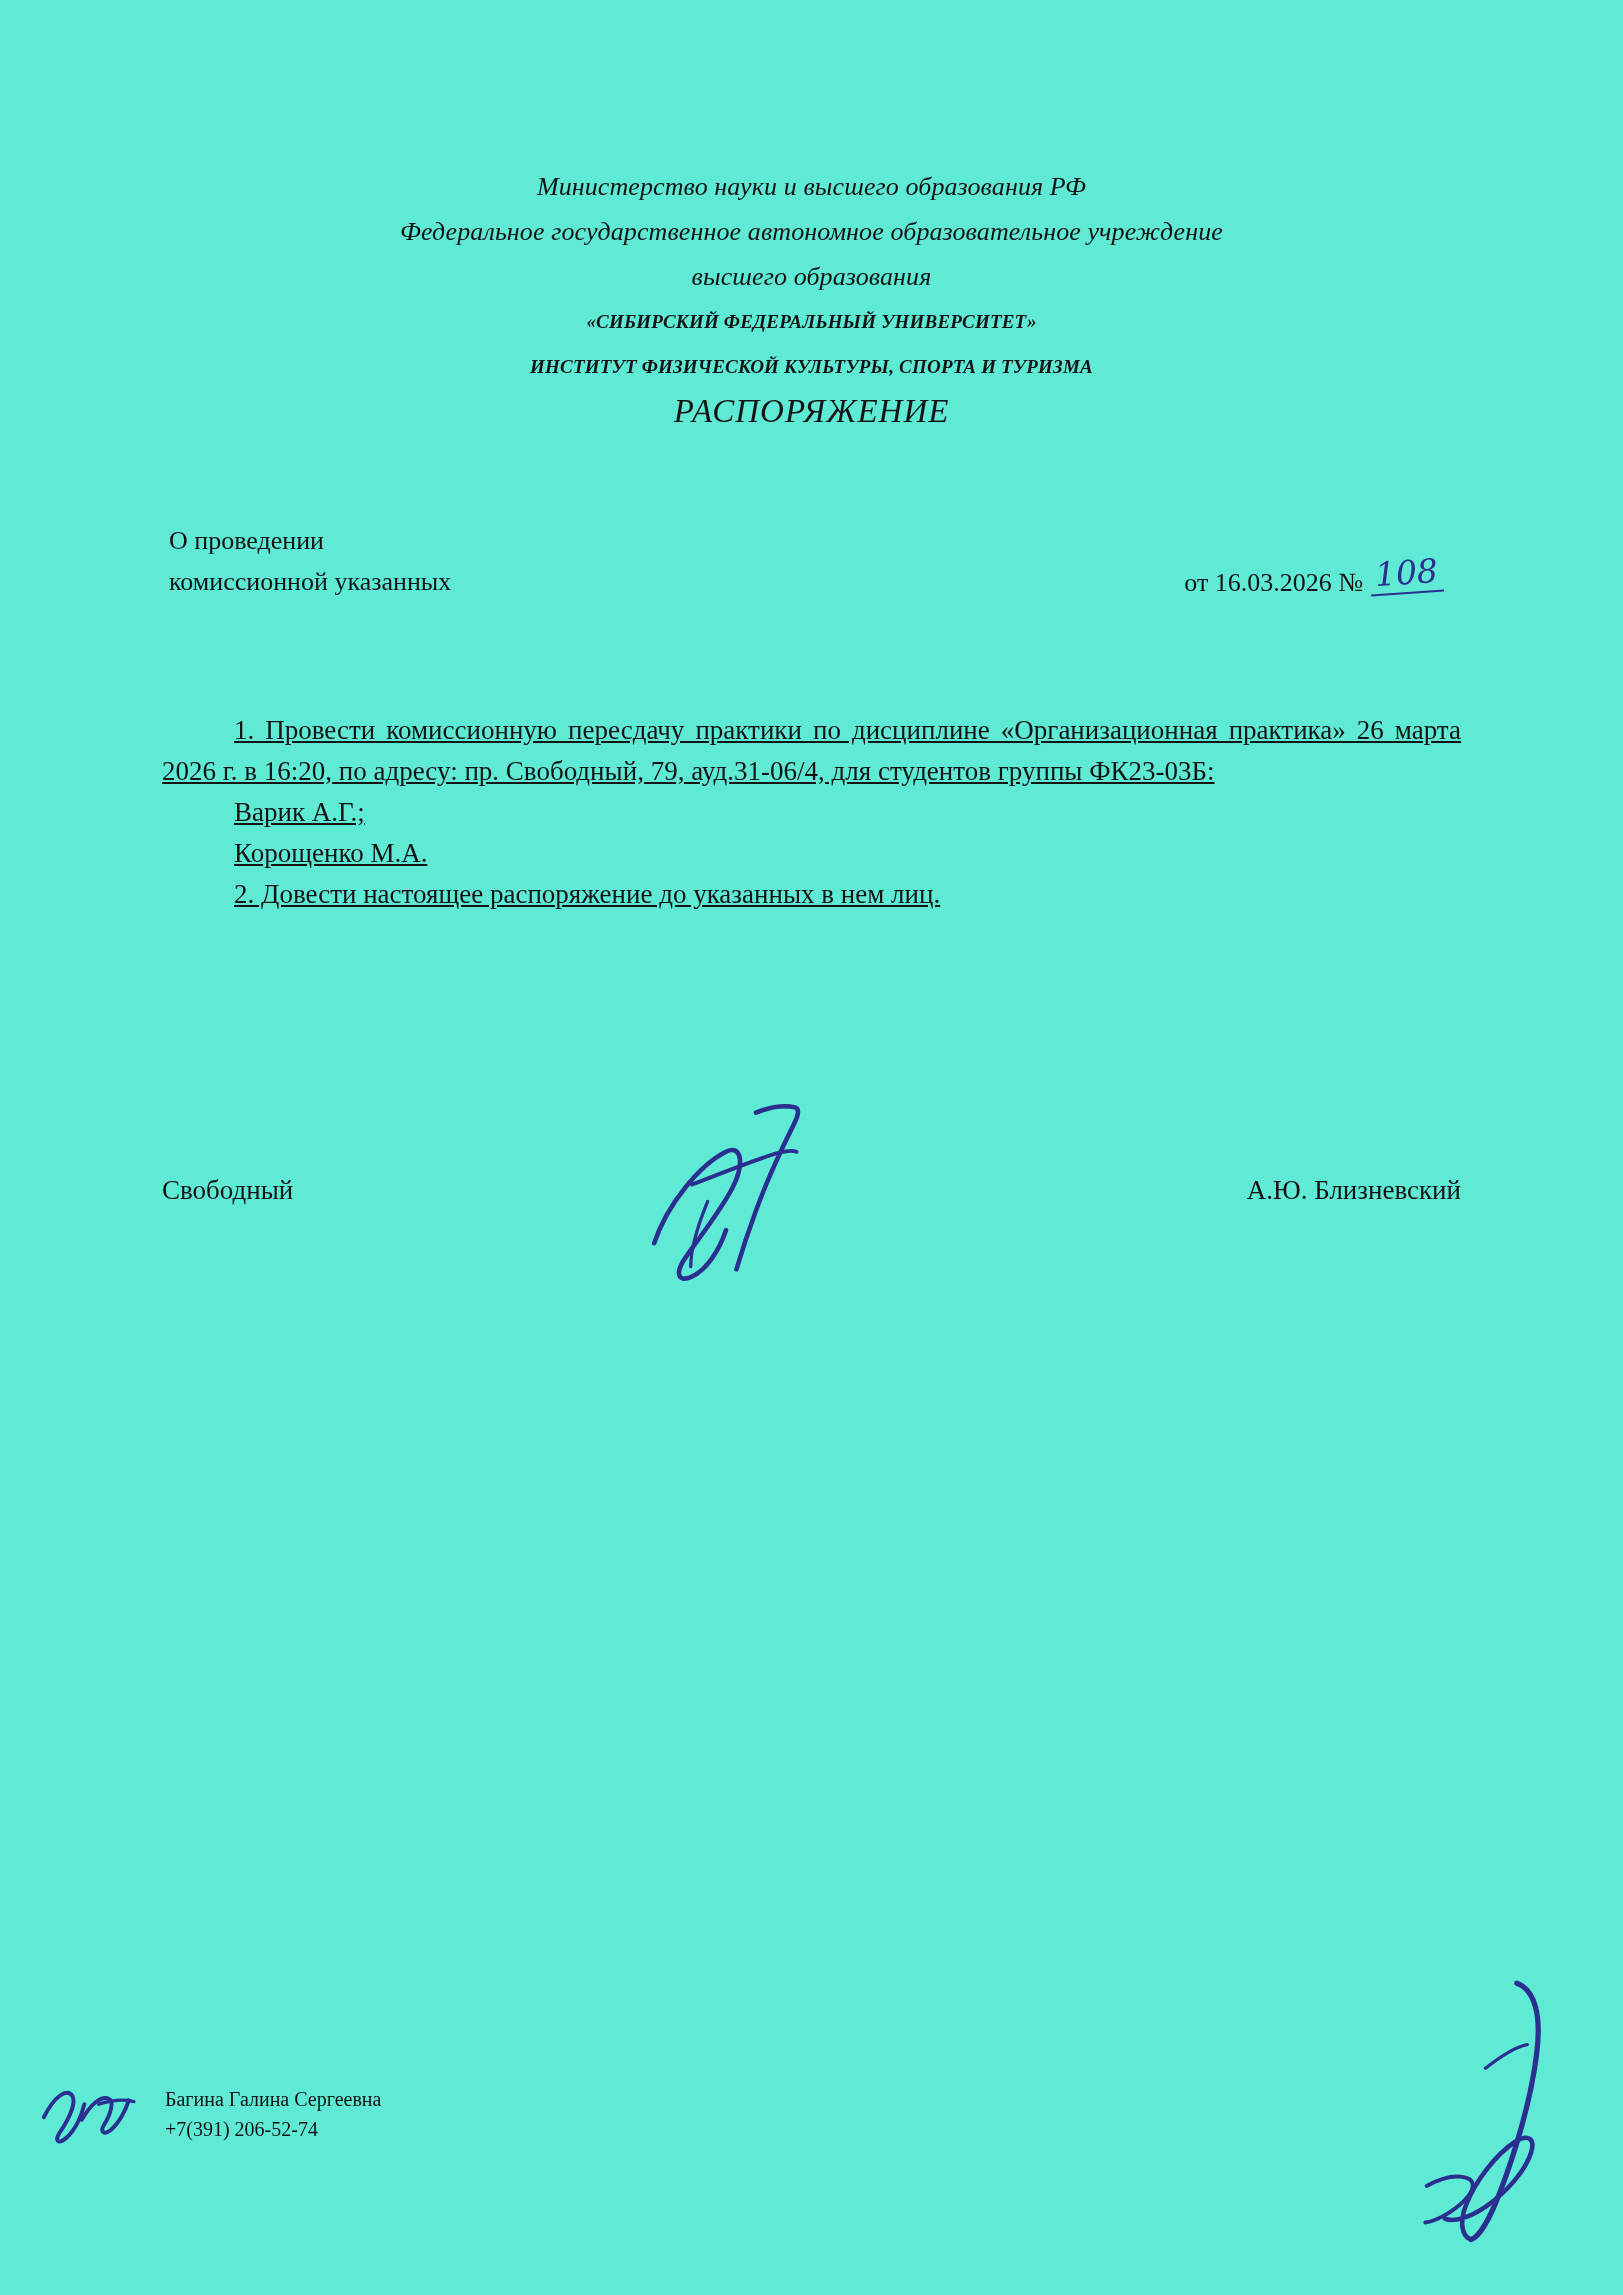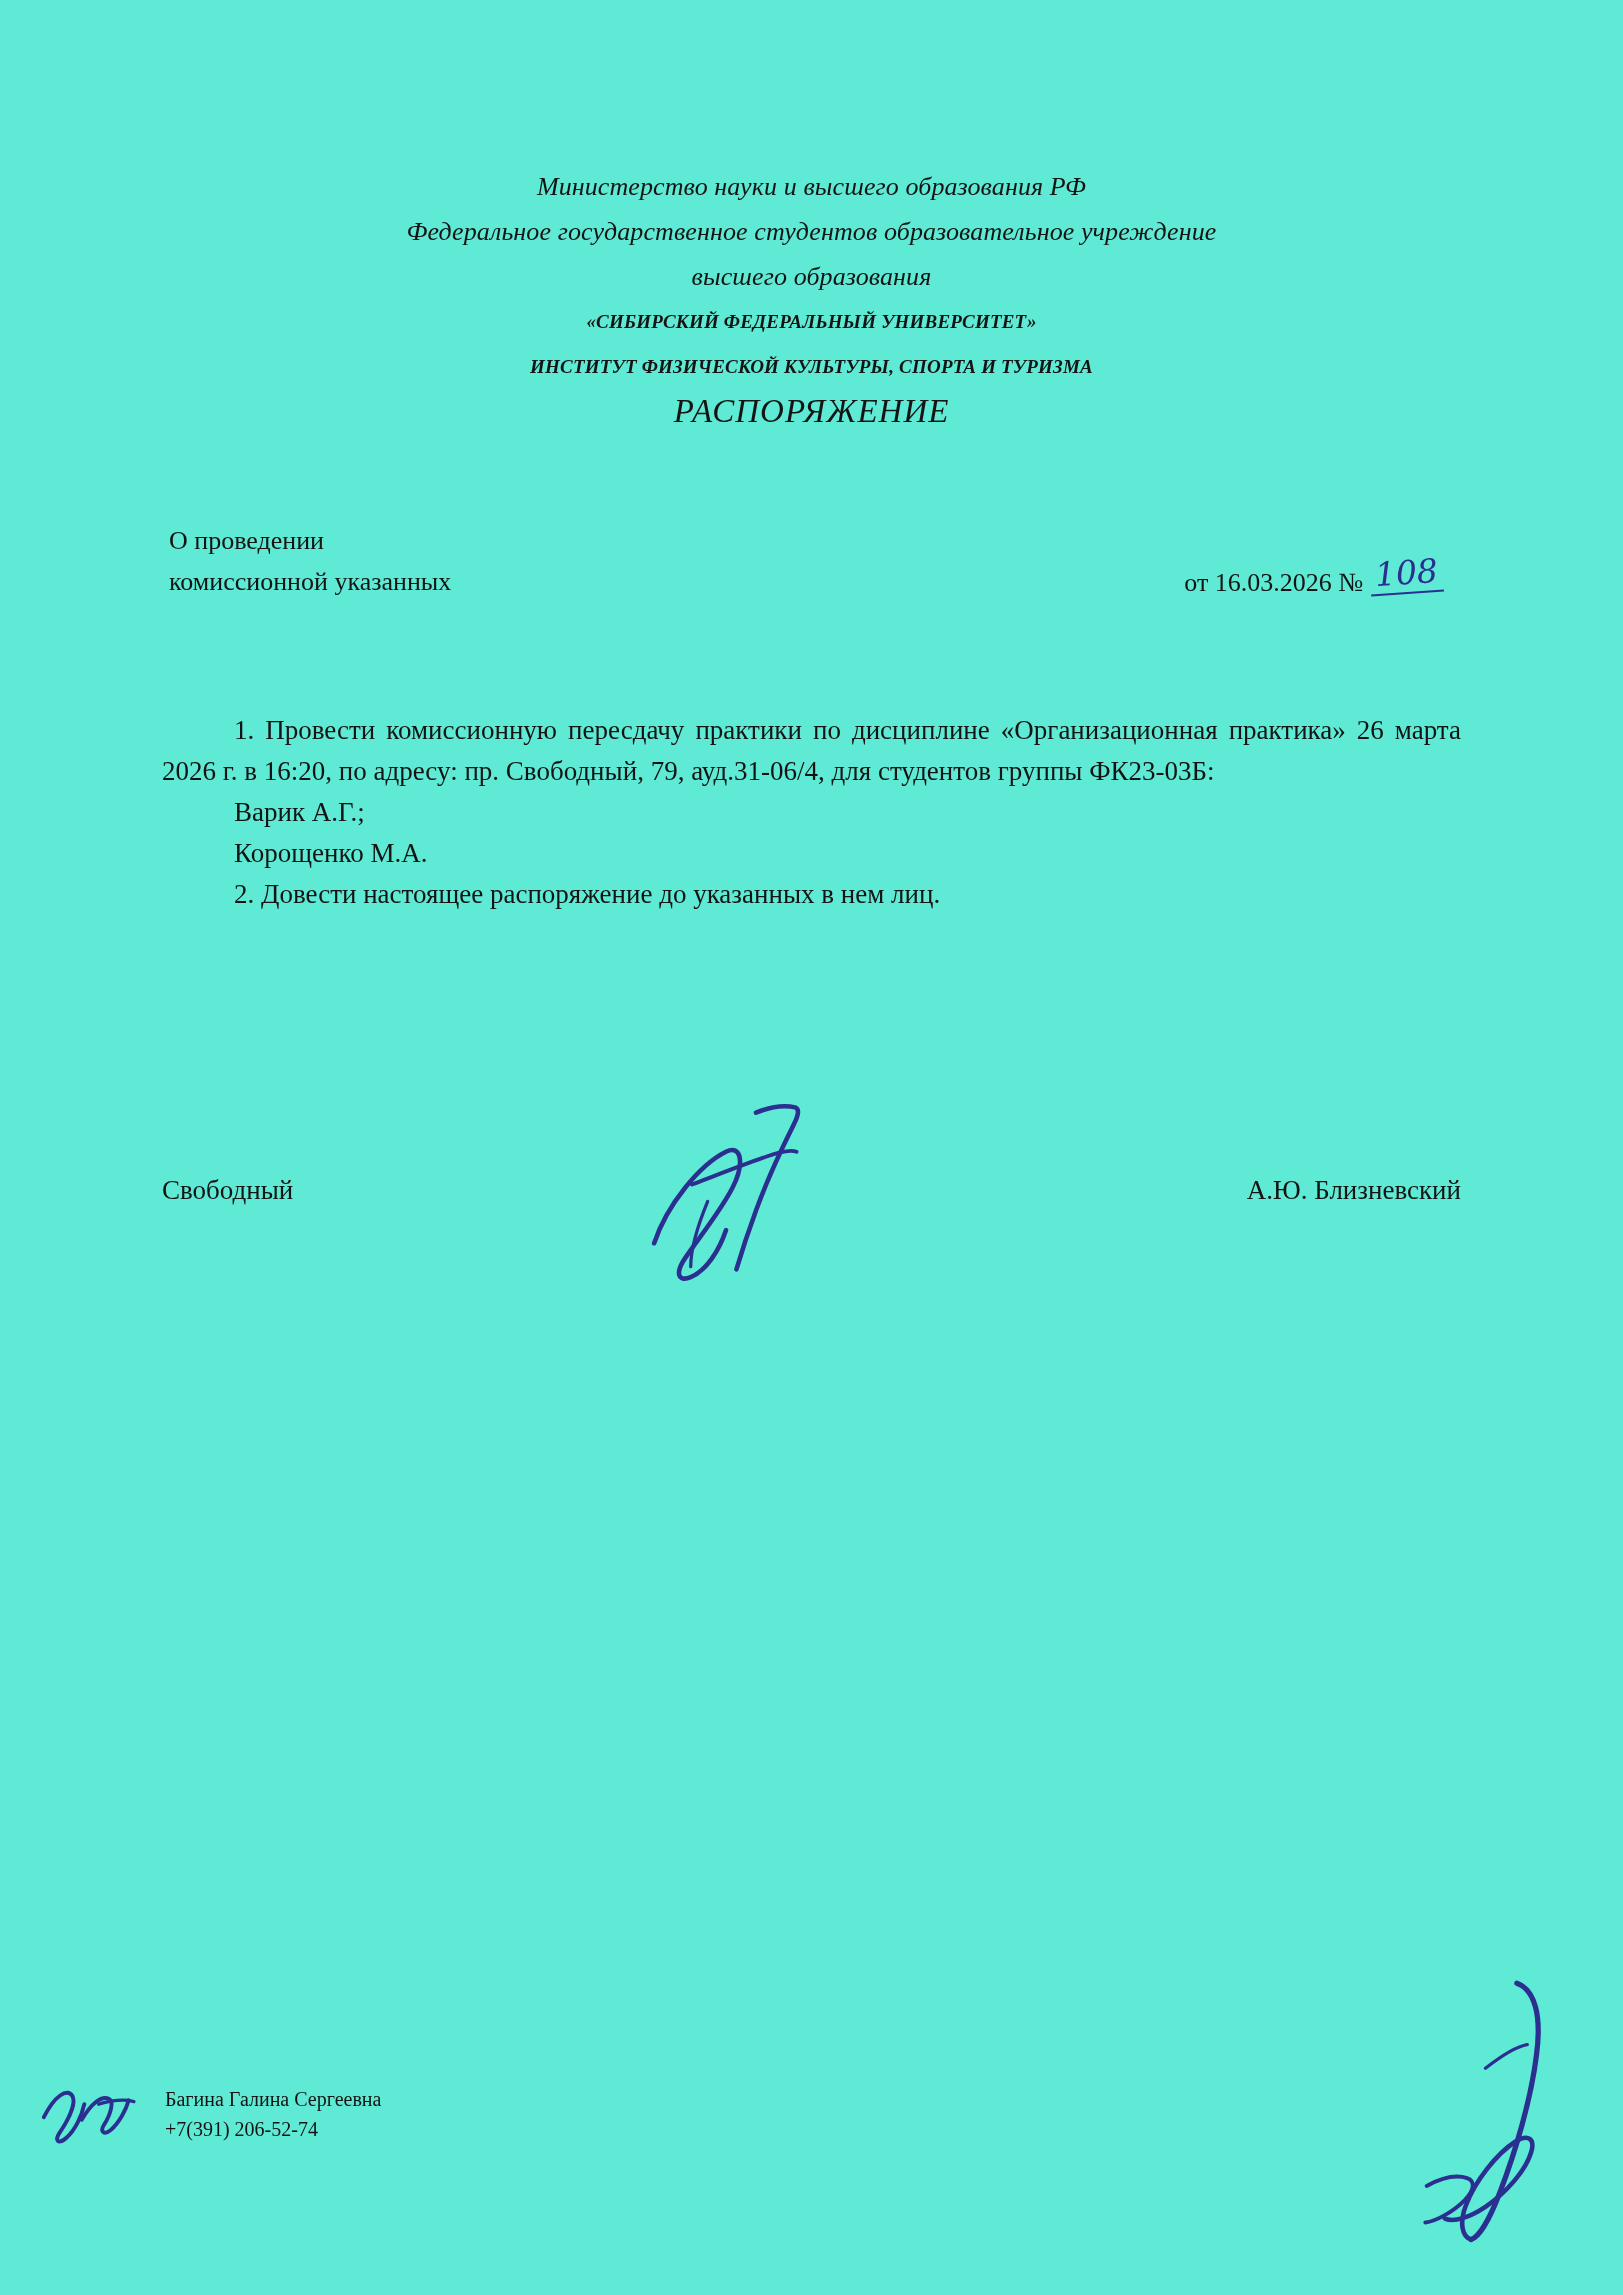--- a/index.html
+++ b/index.html
@@ -76,20 +76,21 @@
   .body {
     position: absolute;
     left: 162px;
     top: 710px;
     width: 1299px;
     font-size: 27px;
     line-height: 41px;
   }
   .body p {
     margin: 0;
+    text-decoration: underline;
   }
   .para-justify {
     text-align: justify;
     text-align-last: left;
     text-indent: 72px;
   }
   .list-line {
     text-indent: 72px;
   }
   .para-indent {
@@ -135,21 +136,21 @@
     display: block;
   }
 </style>
 </head>
 <body>
 
 <div class="page">
 
   <div class="header">
     <div class="line">Министерство науки и высшего образования РФ</div>
-    <div class="line">Федеральное государственное студентов образовательное учреждение</div>
+    <div class="line">Федеральное государственное автономное образовательное учреждение</div>
     <div class="line">высшего образования</div>
     <div class="line bold">«СИБИРСКИЙ ФЕДЕРАЛЬНЫЙ УНИВЕРСИТЕТ»</div>
     <div class="line bold">ИНСТИТУТ ФИЗИЧЕСКОЙ КУЛЬТУРЫ, СПОРТА И ТУРИЗМА</div>
     <div class="line order">РАСПОРЯЖЕНИЕ</div>
   </div>
 
   <div class="subject">
     <div>О проведении</div>
     <div>комиссионной указанных</div>
   </div>

